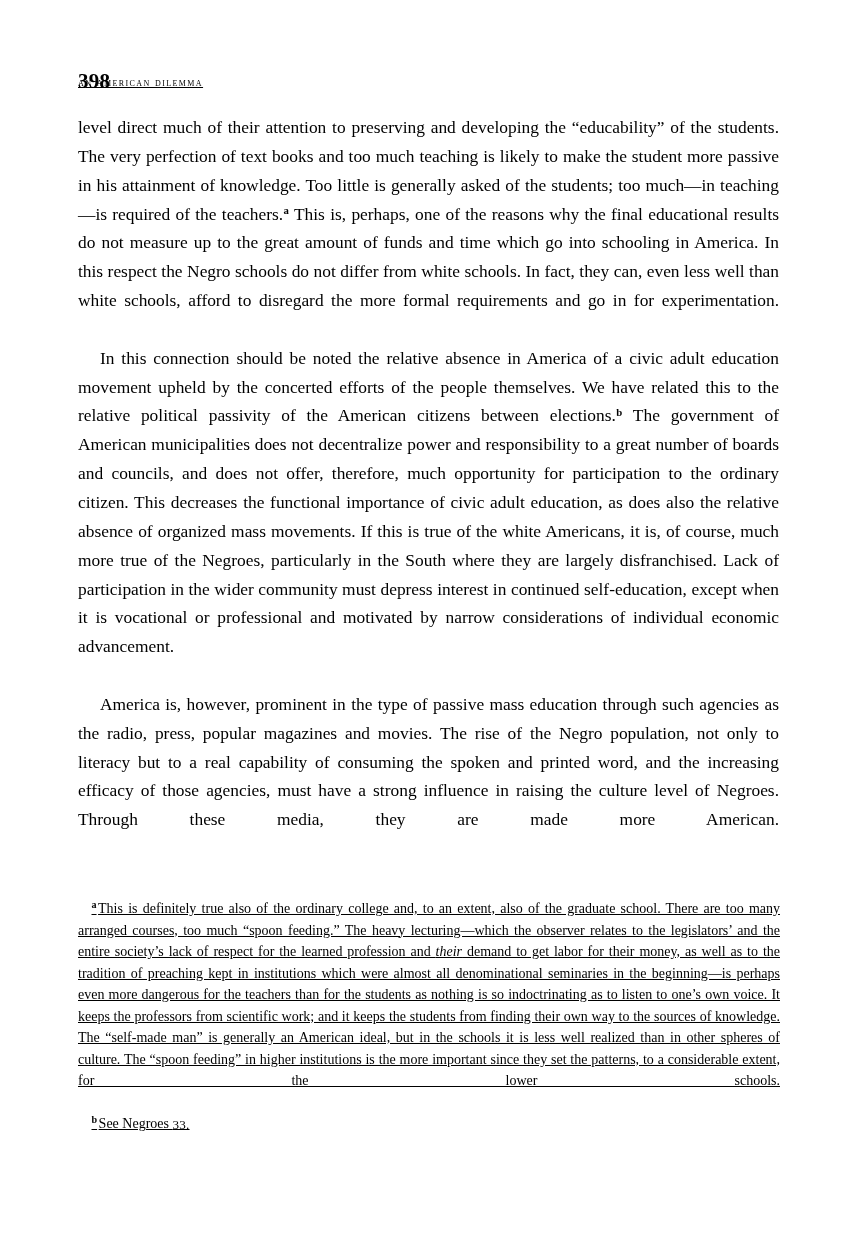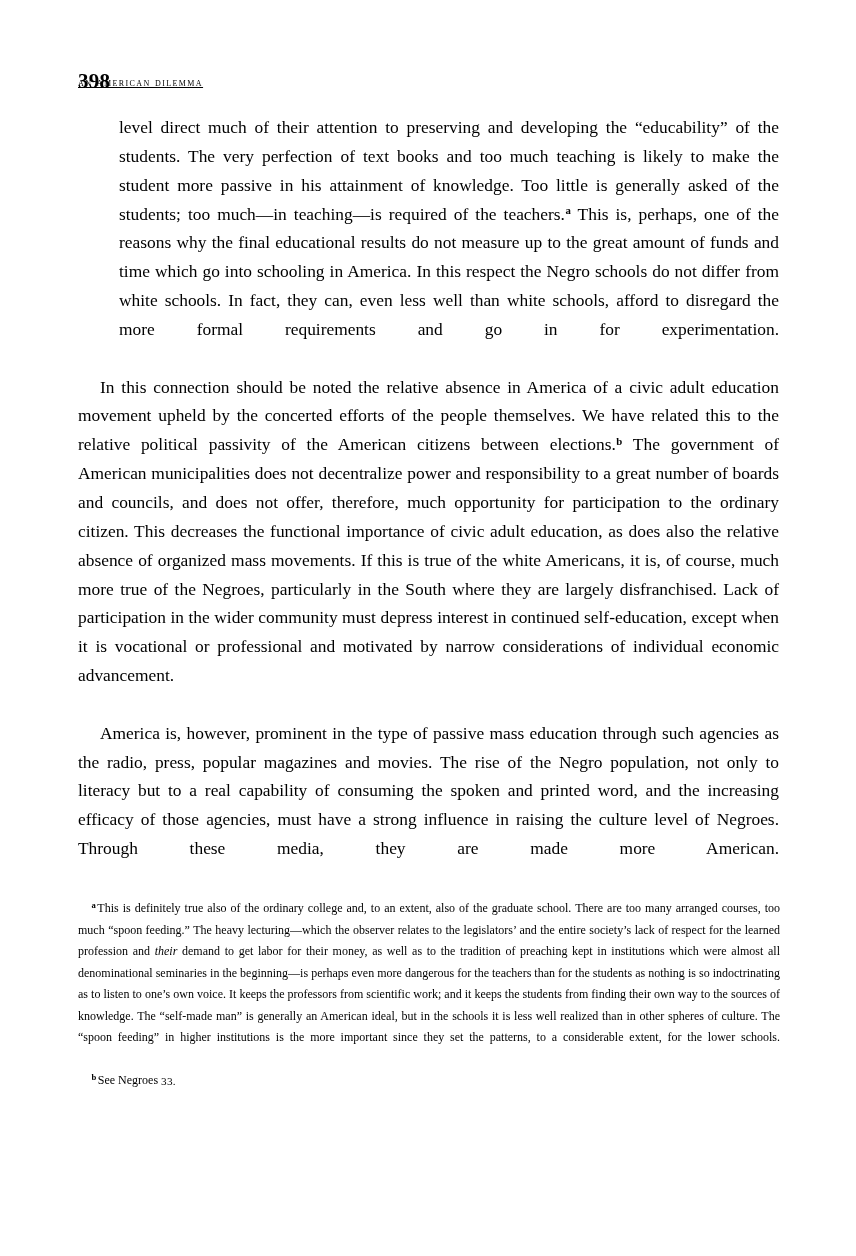--- a/index.html
+++ b/index.html
@@ -71,21 +71,20 @@
     line-height: 28.85px;
     text-align: justify;
     text-justify: inter-word;
     text-indent: 22px;
     word-spacing: 0.1px;
     hyphens: manual;
   }
 
   p.body-par.first {
     text-indent: 0;
-    margin-left: 41px;
   }
 
   
   p.body-par::after {
     content: "";
     display: inline-block;
     width: 100%;
   }
 
   sup.fn-mark {
@@ -99,26 +98,27 @@
   
   .footnotes {
     position: absolute;
     left: 78px;
     top: 898px;
     width: 702px;
   }
 
   p.footnote {
     margin: 0;
-    font-size: 12px;
+    font-size: 14px;
     line-height: 21.55px;
     text-align: justify;
     text-justify: inter-word;
     text-indent: 13px;
     hyphens: manual;
+    text-decoration: underline;
   }
 
   p.footnote::after {
     content: "";
     display: inline-block;
     width: 100%;
   }
 
   p.footnote.short::after {
     content: none;

